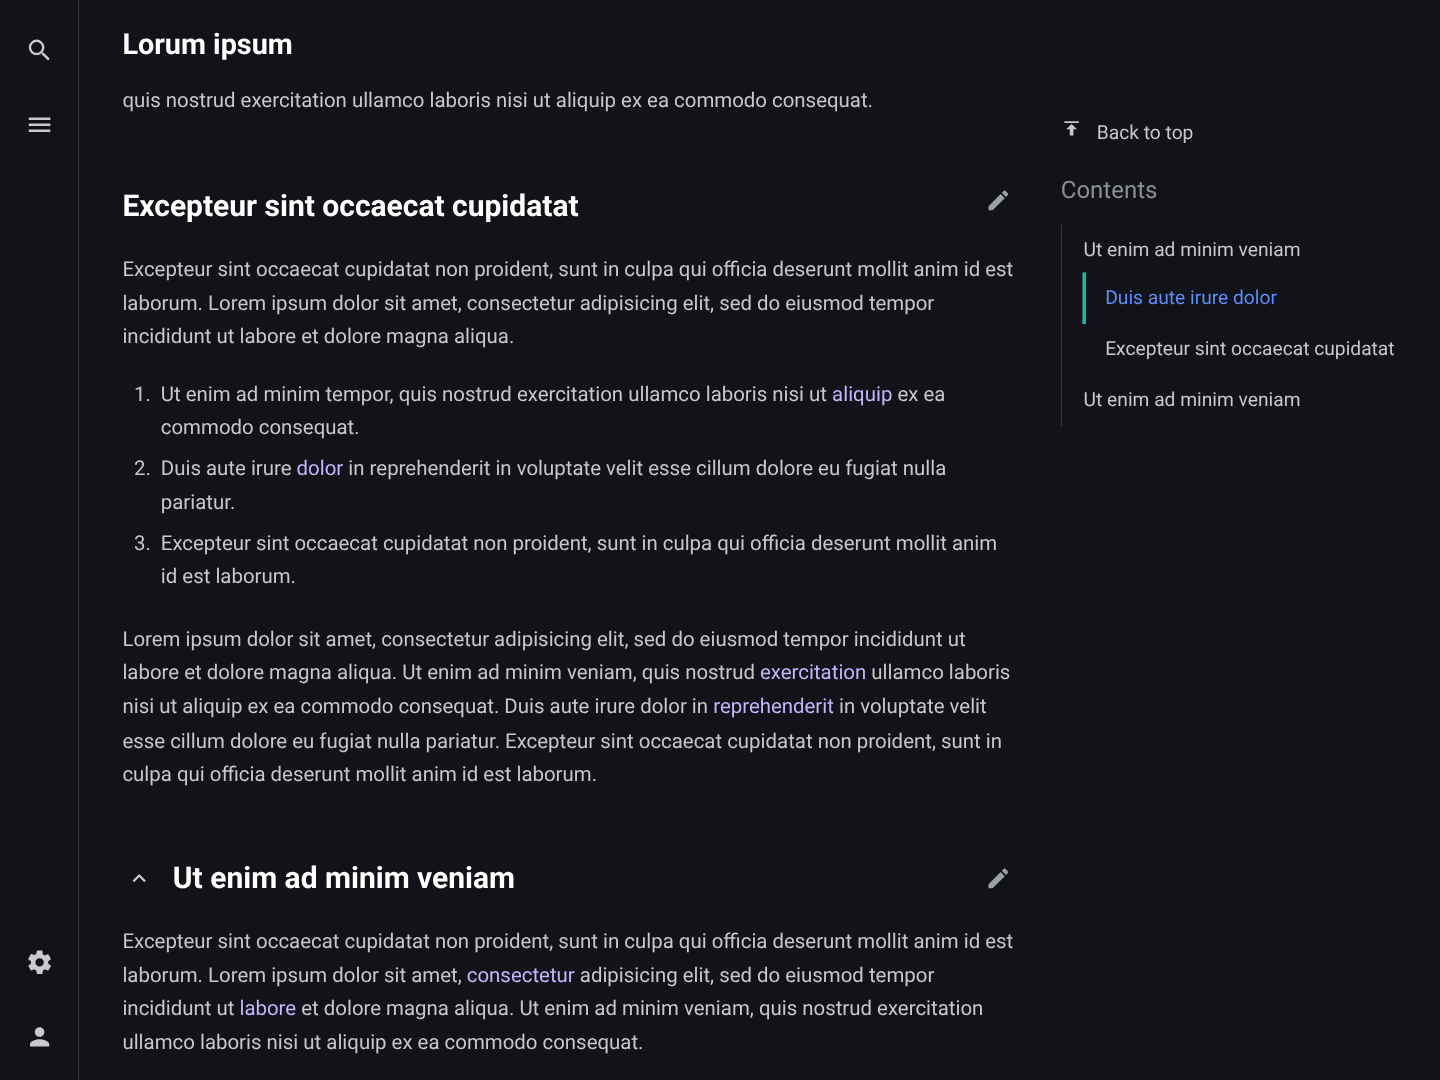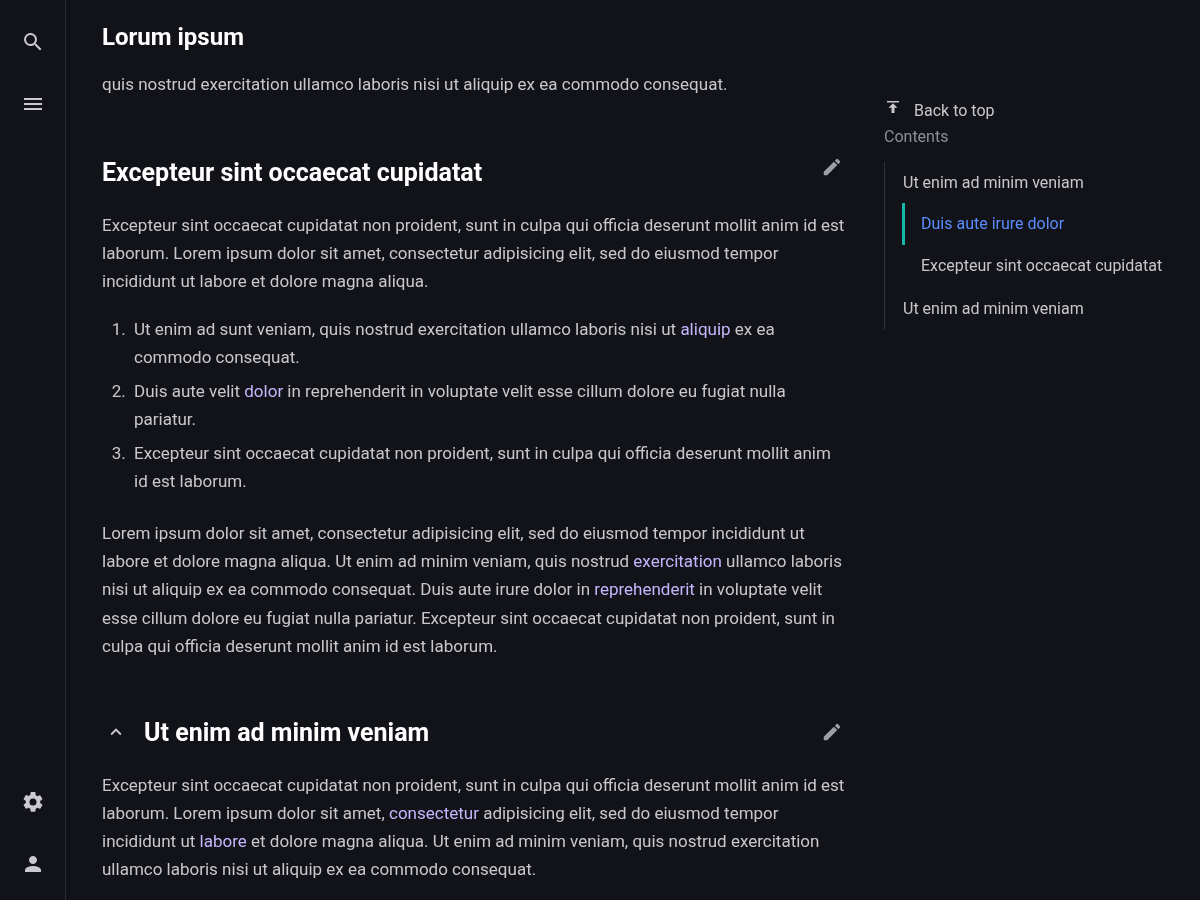--- a/index.html
+++ b/index.html
@@ -106,26 +106,27 @@
   
   .toc {
     flex: 1;
     padding: 26px 20px 0 22px;
     font-size: 16px;
     min-width: 0;
   }
   .toc .back {
     display: flex; align-items: flex-end; gap: 12px;
     color: #c8c8cc; cursor: pointer;
+    margin-bottom: 18px;
   }
   .toc .back svg { width: 18px; height: 18px; fill: currentColor; }
   .toc .contents-label {
     color: #8d8f96;
     margin-bottom: 12px;
-    font-size: 16px;
+    font-size: 20px;
   }
   .toc ul { list-style: none; border-left: 1px solid #2f323a; }
   .toc > ul > li { padding: 8px 0 8px 18px; cursor: pointer; color: #c8c8cc; }
   .toc > ul > li.parent { padding-bottom: 0; }
   .toc ul ul { margin-top: 6px; margin-left: 0; border: none; }
   .toc ul ul li { padding: 8px 0 8px 16px; border-left: 3px solid transparent; margin-left: -1px; }
   .toc li.active { color: #5b8dff; border-left: 3px solid #14b8a6; }
 </style>
 </head>
 <body>
@@ -173,24 +174,24 @@
             <svg viewBox="0 0 24 24">
                 <path d="M3 17.25V21h3.75L17.81 9.94l-3.75-3.75L3 17.25zM20.71 7.04a1 1 0 000-1.41l-2.34-2.34a1 1 0 00-1.41 0l-1.83 1.83 3.75 3.75 1.83-1.83z"></path>
               </svg>
           </span>
         </div>
 
         <p>Excepteur sint occaecat cupidatat non proident, sunt in culpa qui officia deserunt mollit anim id est laborum. Lorem ipsum dolor sit amet, consectetur adipisicing elit, sed do eiusmod tempor incididunt ut labore et dolore magna aliqua.</p>
 
         <ol class="list">
           <li>
-            <span>Ut enim ad sunt veniam, quis nostrud exercitation ullamco laboris nisi ut </span><a class="red">aliquip</a><span> ex ea commodo consequat.</span>
+            <span>Ut enim ad minim tempor, quis nostrud exercitation ullamco laboris nisi ut </span><a class="red">aliquip</a><span> ex ea commodo consequat.</span>
           </li>
           <li>
-            <span>Duis aute velit </span><a class="red">dolor</a><span> in reprehenderit in voluptate velit esse cillum dolore eu fugiat nulla pariatur.</span>
+            <span>Duis aute irure </span><a class="red">dolor</a><span> in reprehenderit in voluptate velit esse cillum dolore eu fugiat nulla pariatur.</span>
           </li>
           <li>
             <span>Excepteur sint occaecat cupidatat non proident, sunt in culpa qui officia deserunt mollit anim id est laborum.</span>
           </li>
         </ol>
 
         <p>
           <span>Lorem ipsum dolor sit amet, consectetur adipisicing elit, sed do eiusmod tempor incididunt ut labore et dolore magna aliqua. Ut enim ad minim veniam, quis nostrud </span><a class="red">exercitation</a><span> ullamco laboris nisi ut aliquip ex ea commodo consequat. Duis aute irure dolor in </span><a class="red">reprehenderit</a><span> in voluptate velit esse cillum dolore eu fugiat nulla pariatur. Excepteur sint occaecat cupidatat non proident, sunt in culpa qui officia deserunt mollit anim id est laborum.</span>
         </p>
 

